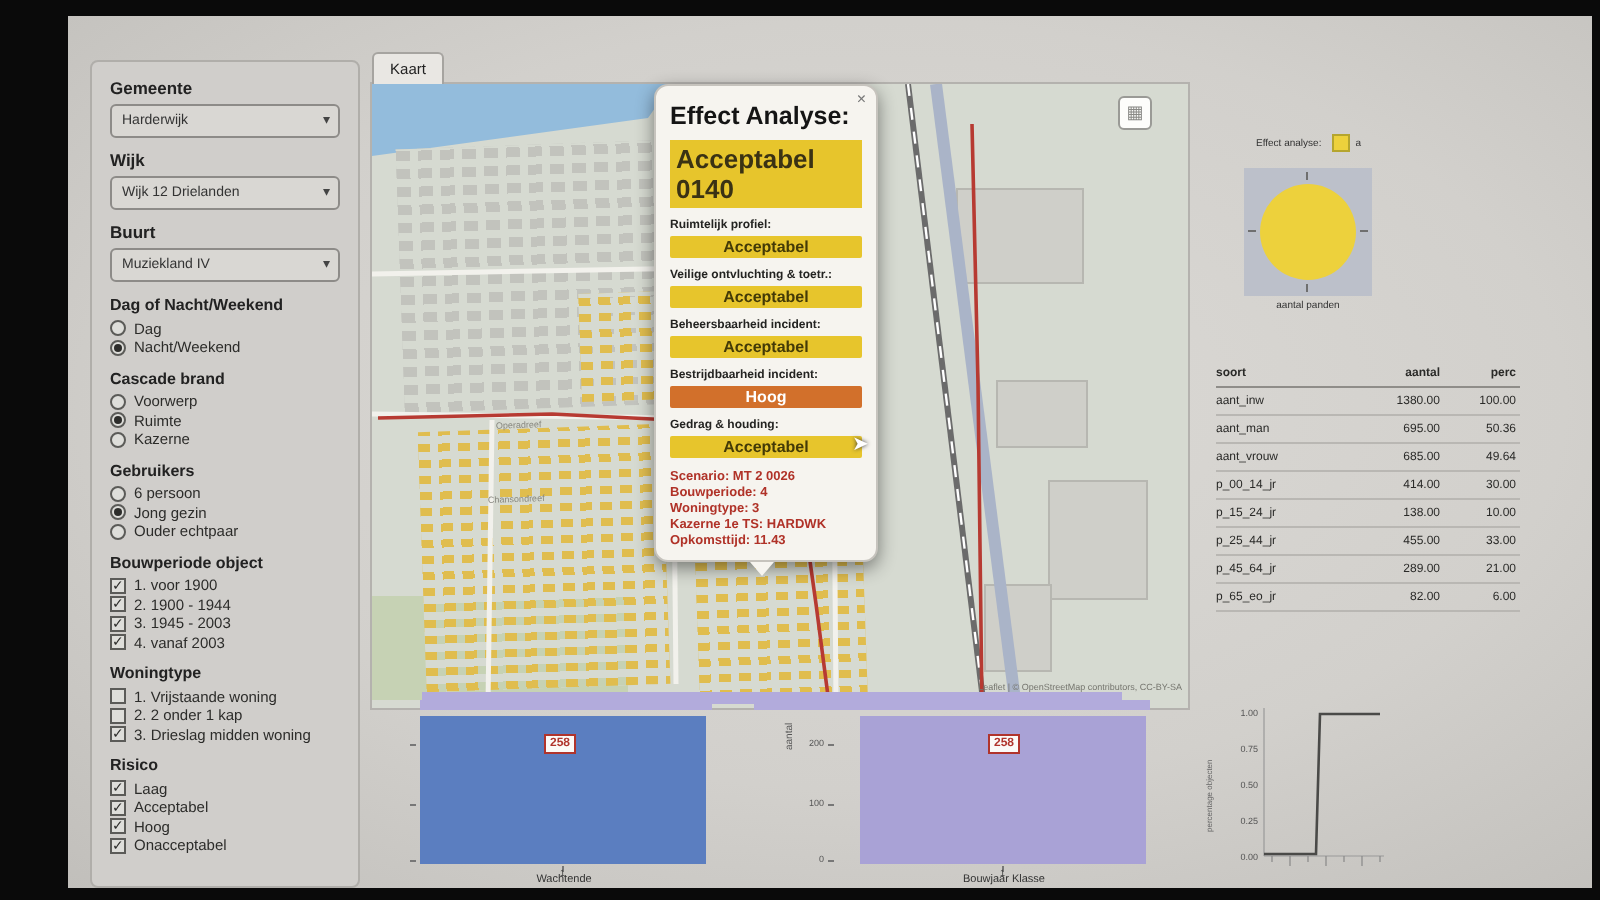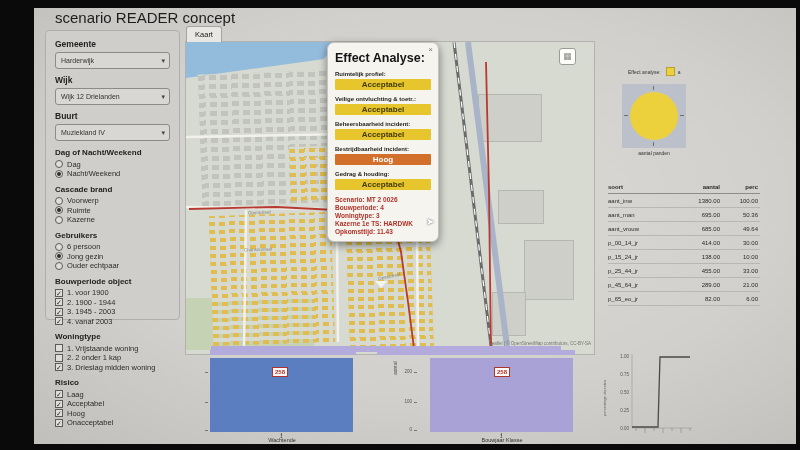--- a/index.html
+++ b/index.html
@@ -10,21 +10,21 @@
   .bezel{position:absolute;background:#0a0a0a;z-index:60;}
   #bezel-top{left:0;top:0;width:800px;height:8px;}
   #bezel-left{left:0;top:0;width:34px;height:450px;}
   #bezel-right{left:796px;top:0;width:4px;height:450px;}
   #bezel-bottom{left:0;top:444px;width:800px;height:6px;}
 
   .abs{position:absolute;}
   #page-title{left:55px;top:9px;font-size:15px;color:#1c1c1c;}
 
   
-  #sidebar{left:45px;top:30px;width:135px;height:290px;background:#d0cecb;
+  #sidebar{left:45px;top:30px;width:135px;height:414px;background:#d0cecb;
            border:1px solid #b0aeaa;border-radius:4px;padding:7px 9px;box-sizing:border-box;
            font-size:8px;line-height:9px;}
   .flabel{font-weight:bold;font-size:8.5px;margin:2px 0 3px 0;}
   .sel{position:relative;height:15px;background:#d9d7d3;border:1px solid #8d8b88;border-radius:3px;
        font-size:7px;line-height:15px;padding:0 5px;margin-bottom:7px;color:#333;}
   .sel .arr{position:absolute;right:4px;top:0;font-size:7px;color:#444;}
   .sec{font-weight:bold;font-size:8px;margin:7px 0 3px 0;}
   .opt{display:flex;align-items:center;margin:1.5px 0;height:8px;text-align:right;}
   .radio,.cb{width:6px;height:6px;border:1px solid #5b5b58;background:#dededa;margin-right:4px;
              flex:0 0 auto;position:relative;}
@@ -101,21 +101,20 @@
   .dash{position:absolute;background:#777;}
 
   #ecdf{left:598px;top:346px;width:200px;height:100px;}
   #ecdf text{font-family:"Liberation Sans",sans-serif;}
 </style>
 </head>
 <body>
 <div id="stage">
 <div id="screen">
 
-<div class="abs" id="page-title">scenario READER concept</div>
 
 <div class="abs" id="sidebar">
   <div class="flabel">Gemeente</div>
   <div class="sel">
     <span>Harderwijk</span>
     <span class="arr">▾</span>
   </div>
   <div class="flabel">Wijk</div>
   <div class="sel">
     <span>Wijk 12 Drielanden</span>
@@ -252,20 +251,21 @@
   <div class="streetlbl" style="left:62px;top:168px;transform:rotate(-2deg);">Operadreef</div>
   <div class="streetlbl" style="left:192px;top:232px;transform:rotate(-12deg);">Operadreef</div>
   <div class="streetlbl" style="left:58px;top:205px;transform:rotate(-2deg);">Chansondreef</div>
   <div id="layers-control">▦</div>
   <div id="map-attrib">Leaflet | © OpenStreetMap contributors, CC-BY-SA</div>
 </div>
 
 <div class="abs" id="popup">
   <div id="popup-close">×</div>
   <div id="popup-title">Effect Analyse:</div>
+  <div id="popup-headline" style="background: rgb(231, 197, 44);">Acceptabel 0140</div>
 
   <div class="mlabel">Ruimtelijk profiel:</div>
   <div class="mbar" style="background: rgb(231, 197, 44);">Acceptabel</div>
   <div class="mlabel">Veilige ontvluchting &amp; toetr.:</div>
   <div class="mbar" style="background: rgb(231, 197, 44);">Acceptabel</div>
   <div class="mlabel">Beheersbaarheid incident:</div>
   <div class="mbar" style="background: rgb(231, 197, 44);">Acceptabel</div>
   <div class="mlabel">Bestrijdbaarheid incident:</div>
   <div class="mbar" style="color: rgb(255, 255, 255); background: rgb(210, 112, 43);">Hoog</div>
   <div class="mlabel">Gedrag &amp; houding:</div>

